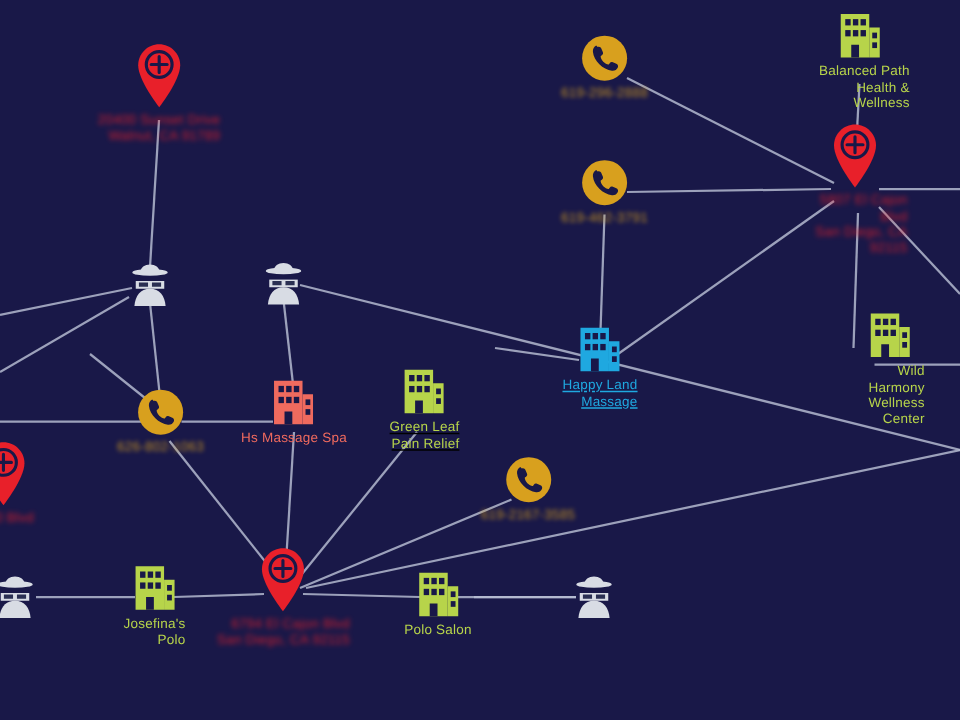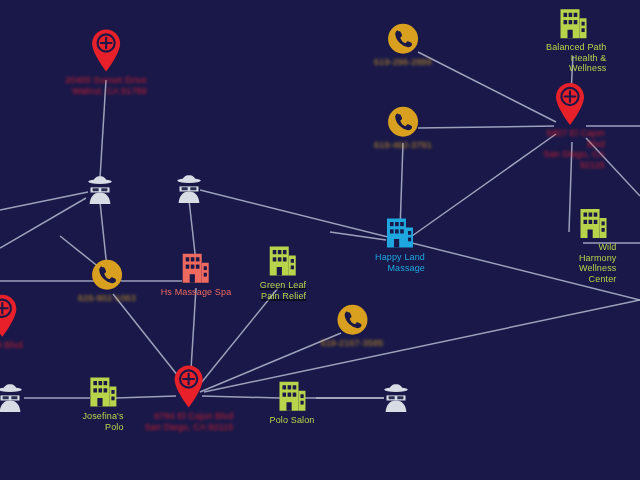--- a/index.html
+++ b/index.html
@@ -17,21 +17,21 @@
         display:flex;flex-direction:column;align-items:center;}
   .glyph{position:relative;display:block;line-height:0;}
 
   .label{
     margin-top:2px;text-align:right;white-space:pre-line;
     font-size:9px;line-height:10.5px;letter-spacing:.15px;
     pointer-events:none;
   }
   .label.biz-green{color:#b7d44a;}
   .label.biz-red{color:#ef6a5e;}
-  .label.biz-cyan{color:#1fa8e0;}
+  .label.biz-cyan{color:#1fa8e0;text-decoration:underline;}
 
   
   .label.redacted{
     color:#e8202a;
     filter:blur(1.6px);
     opacity:.85;
   }
   .label.redacted-phone{
     color:#d8a01e;
     filter:blur(1.5px);

